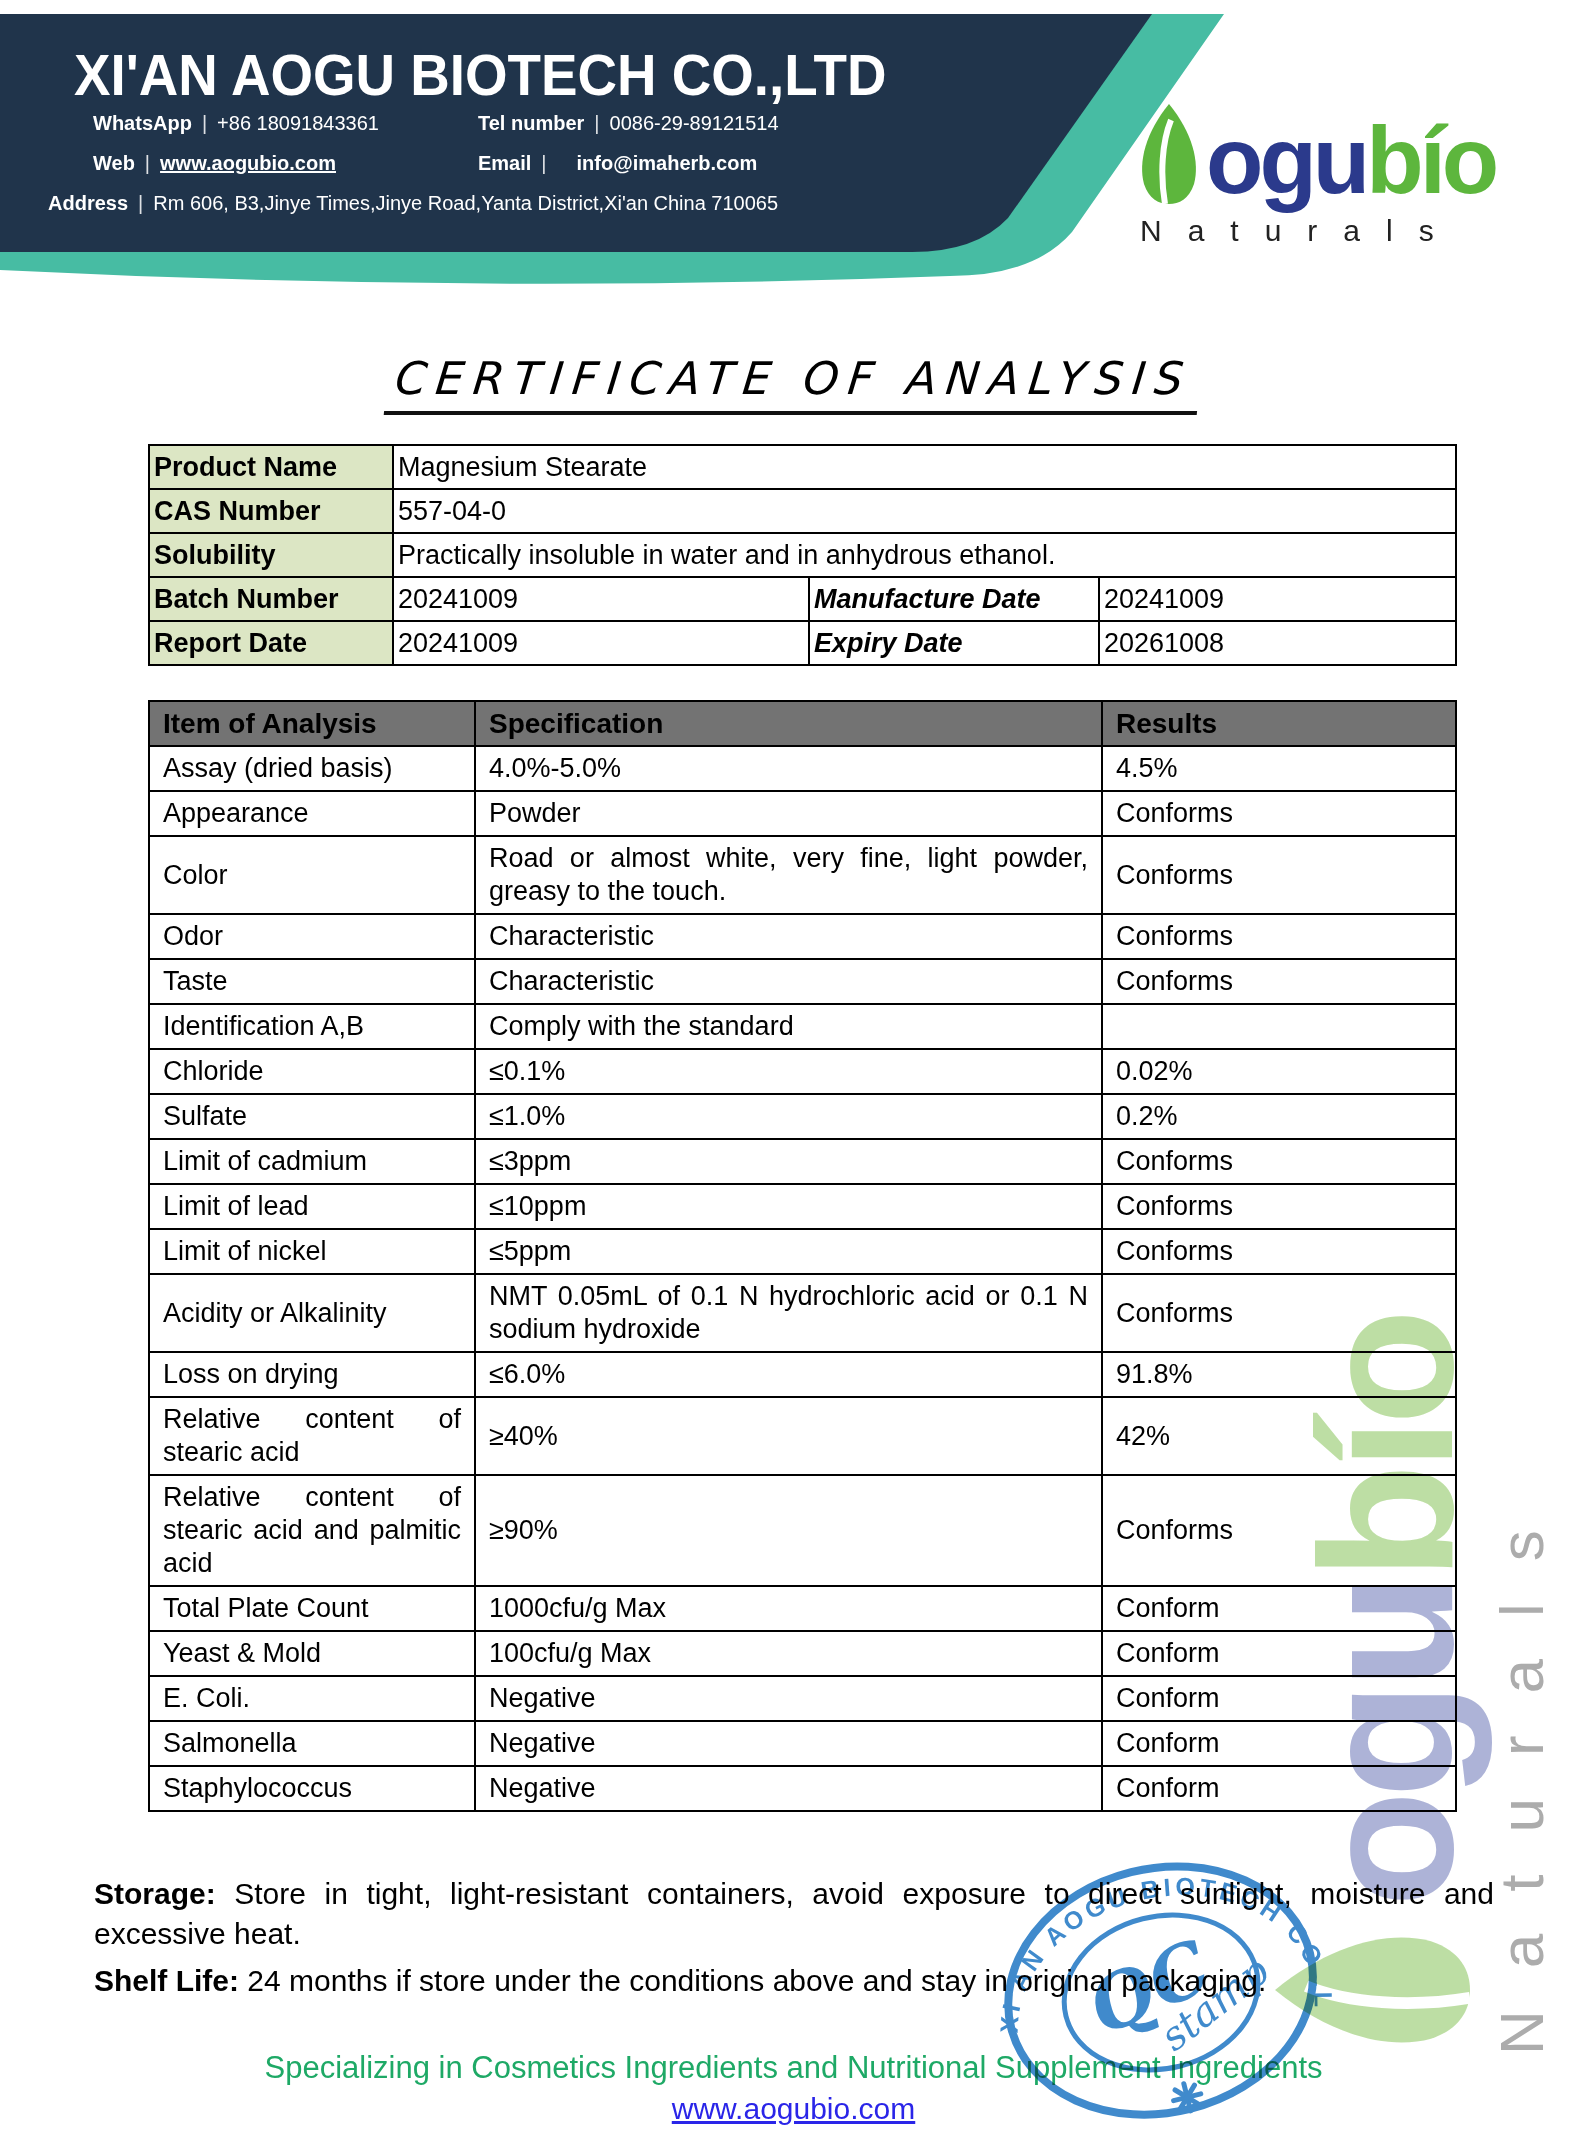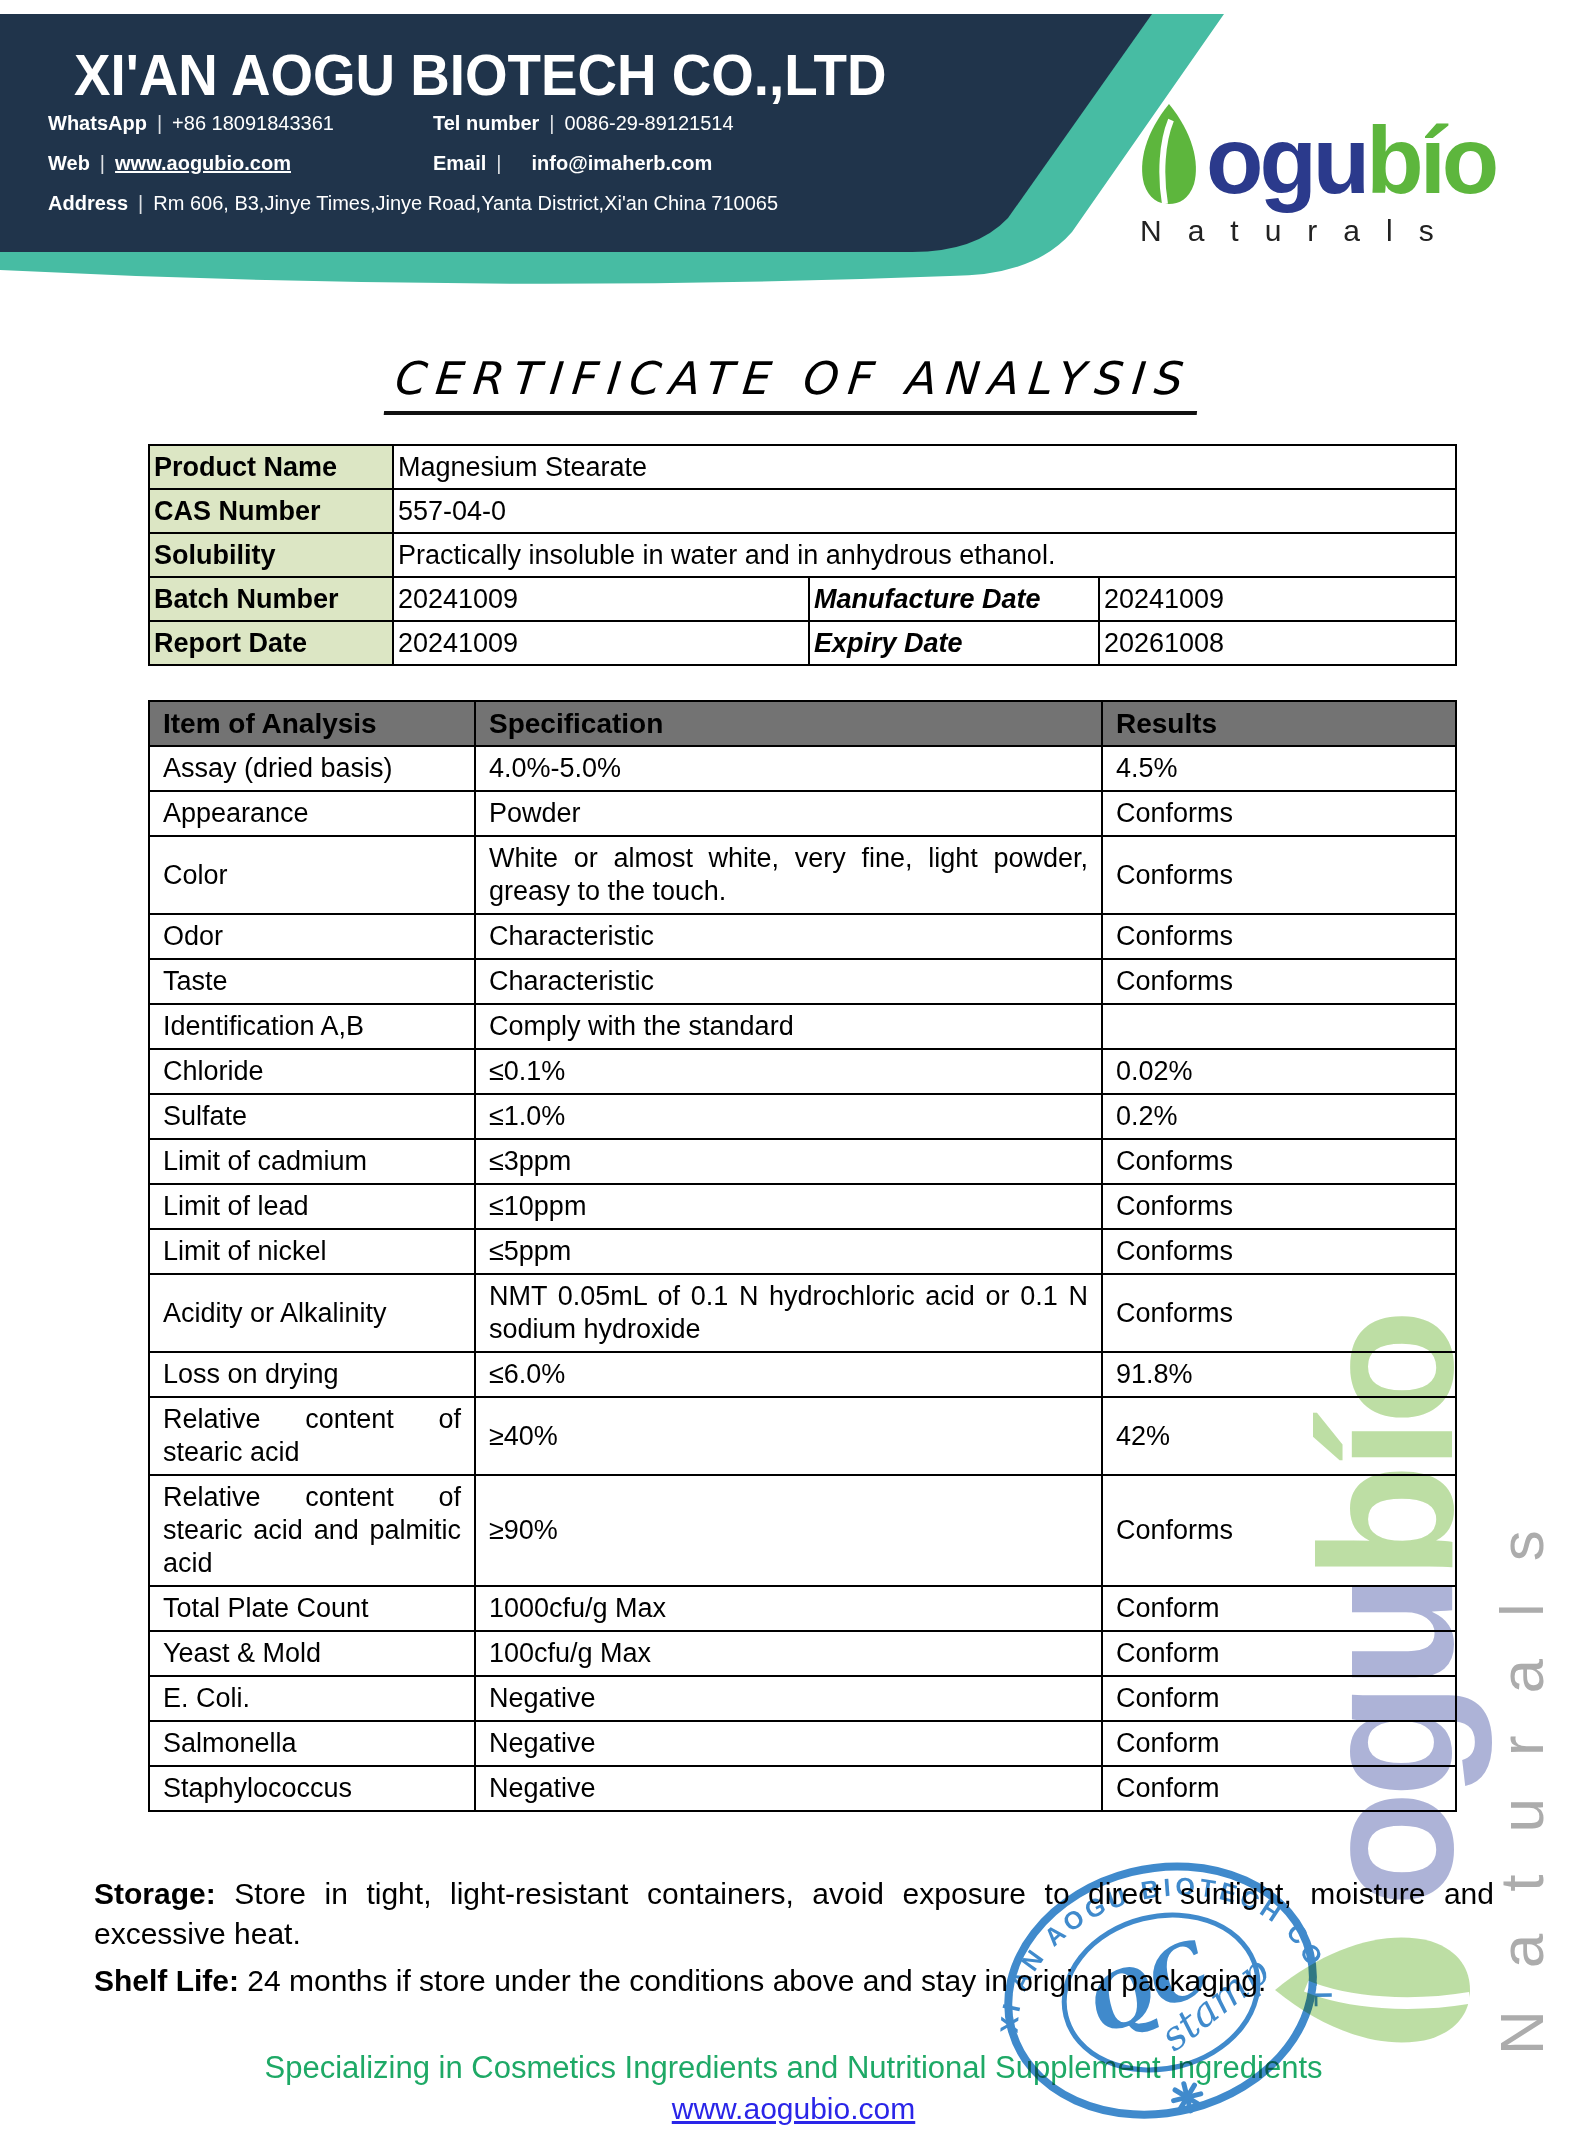--- a/index.html
+++ b/index.html
@@ -10,21 +10,21 @@
   
   .header-wrap{position:absolute;top:0;left:0;width:1587px;height:300px;}
   .header-svg{position:absolute;top:0;left:0;}
   .company-name{
     position:absolute;left:74px;top:42px;color:#fff;font-size:57px;font-weight:bold;
     letter-spacing:0px;transform:scaleX(.96);transform-origin:left top;white-space:nowrap;
   }
   .contacts{position:absolute;left:48px;top:112px;color:#fff;font-size:20px;}
   .contact-row{display:flex;margin-bottom:17px;}
   .contact-pair{display:flex;align-items:baseline;}
-  .contact-pair.c1{width:385px;}
+  .contact-pair.c1{width:385px;margin-left:45px;}
   .contact-label{font-weight:bold;}
   .contact-sep{margin:0 10px;font-weight:300;opacity:.85;}
   .contact-value{font-weight:normal;}
   .contact-value.u{text-decoration:underline;font-weight:bold;}
   .contact-value.b{font-weight:bold;padding-left:20px;}
   
   .logo{position:absolute;left:1138px;top:104px;}
   .logo-row{display:flex;align-items:flex-end;}
   .logo-leaf{display:block;margin-right:6px;}
   .logo-word{font-size:94px;font-weight:bold;letter-spacing:-4px;line-height:0.92;white-space:nowrap;}
@@ -200,21 +200,21 @@
       </tr>
 
       <tr>
         <td class="item">Appearance</td>
         <td class="spec">Powder</td>
         <td class="res">Conforms</td>
       </tr>
 
       <tr>
         <td class="item">Color</td>
-        <td class="spec">White or almost white, very fine, light powder, greasy to the touch.</td>
+        <td class="spec">Road or almost white, very fine, light powder, greasy to the touch.</td>
         <td class="res">Conforms</td>
       </tr>
 
       <tr>
         <td class="item">Odor</td>
         <td class="spec">Characteristic</td>
         <td class="res">Conforms</td>
       </tr>
 
       <tr>

